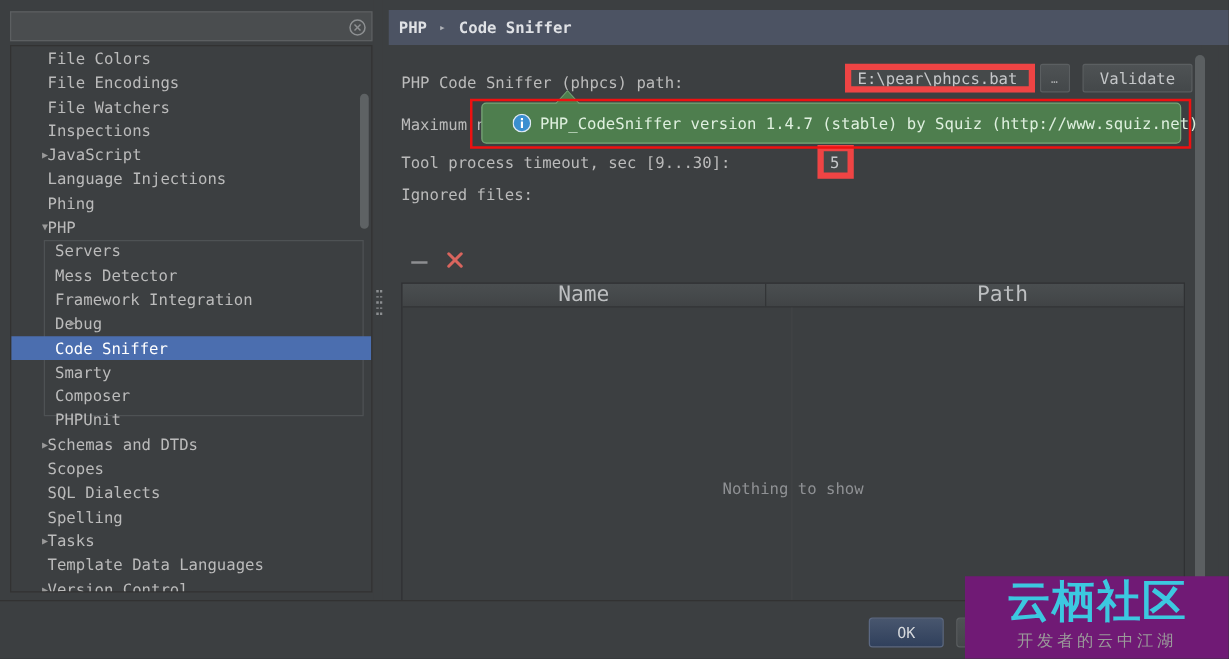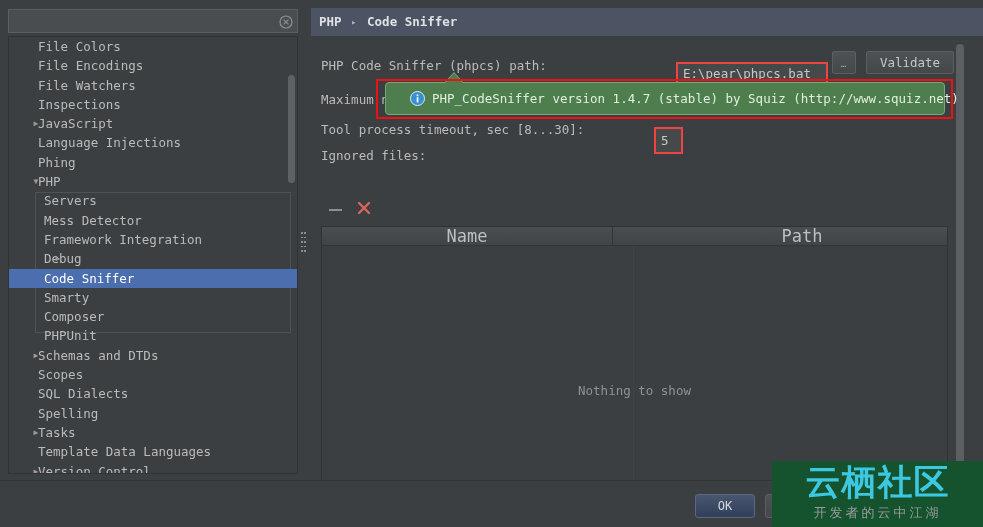--- a/index.html
+++ b/index.html
@@ -130,27 +130,26 @@
 
   .form-label {
     position: absolute;
     color: #bbbbbb;
     font-size: 12.5px;
     white-space: nowrap;
   }
   .txt-field {
     position: absolute;
     background: #45494a;
-    border: 2px solid #ef4444;
+    border: 5px solid #ef4444;
     color: #c6c8ca;
     font-family: "DejaVu Sans Mono", monospace;
     font-size: 12.5px;
     padding: 0 5px;
     outline: none;
-    margin-top: 11px;
   }
   .btn {
     position: absolute;
     background: linear-gradient(to bottom,#4e5254,#44484a);
     border: 1px solid #5b5f61;
     border-radius: 2px;
     color: #c4c6c8;
     font-family: "DejaVu Sans Mono", monospace;
     font-size: 12.5px;
     text-align: center;
@@ -293,21 +292,21 @@
     border-bottom: 11px solid #78a878;
     z-index: 35;
   }
   .info-icon { width: 15px; height: 15px; flex: 0 0 15px; }
 
   
   #watermark {
     position: absolute;
     left: 772px; top: 461px;
     width: 211px; height: 66px;
-    background: #14532d;
+    background: #701a75;
     z-index: 60;
     overflow: hidden;
   }
   #wm-main {
     position: absolute; left: 0; right: 0; top: 1px;
     text-align: center;
     font-family: "DejaVu Sans", sans-serif;
     font-size: 35px;
     font-weight: bold;
     color: #3cc8e0;
@@ -398,21 +397,21 @@
 
       <div class="form-label" style="left:10px; top:22px;">PHP Code Sniffer (phpcs) path:</div>
       <input class="txt-field" style="left: 365px; top: 15px; width: 152px; height: 23px;" value="E:\pear\phpcs.bat">
       <div class="btn" style="left:521px; top:15px; width:24px; height:23px;">
         <span class="browse-dots" style="display:inline-block; margin-top:8px;">…</span>
       </div>
       <div class="btn" style="left:555px; top:15px; width:88px; height:23px; line-height:21px;">Validate</div>
 
       <div class="form-label" style="left:10px; top:56px;">Maximum n…</div>
 
-      <div class="form-label" style="left:10px; top:86px;">Tool process timeout, sec [8...30]:</div>
+      <div class="form-label" style="left:10px; top:86px;">Tool process timeout, sec [9...30]:</div>
       <input class="txt-field" style="left: 343px; top: 80px; width: 29px; height: 27px; text-align: left;" value="5">
 
       <div class="form-label" style="left:10px; top:112px;">Ignored files:</div>
 
       <div id="toolbar-minus"></div>
       <div id="toolbar-x">
         <svg width="18" height="18" viewBox="0 0 18 18">
           <line x1="4" y1="4" x2="14" y2="14" stroke="#d9655e" stroke-width="2.4" stroke-linecap="round"></line>
           <line x1="14" y1="4" x2="4" y2="14" stroke="#d9655e" stroke-width="2.4" stroke-linecap="round"></line>
         </svg>

